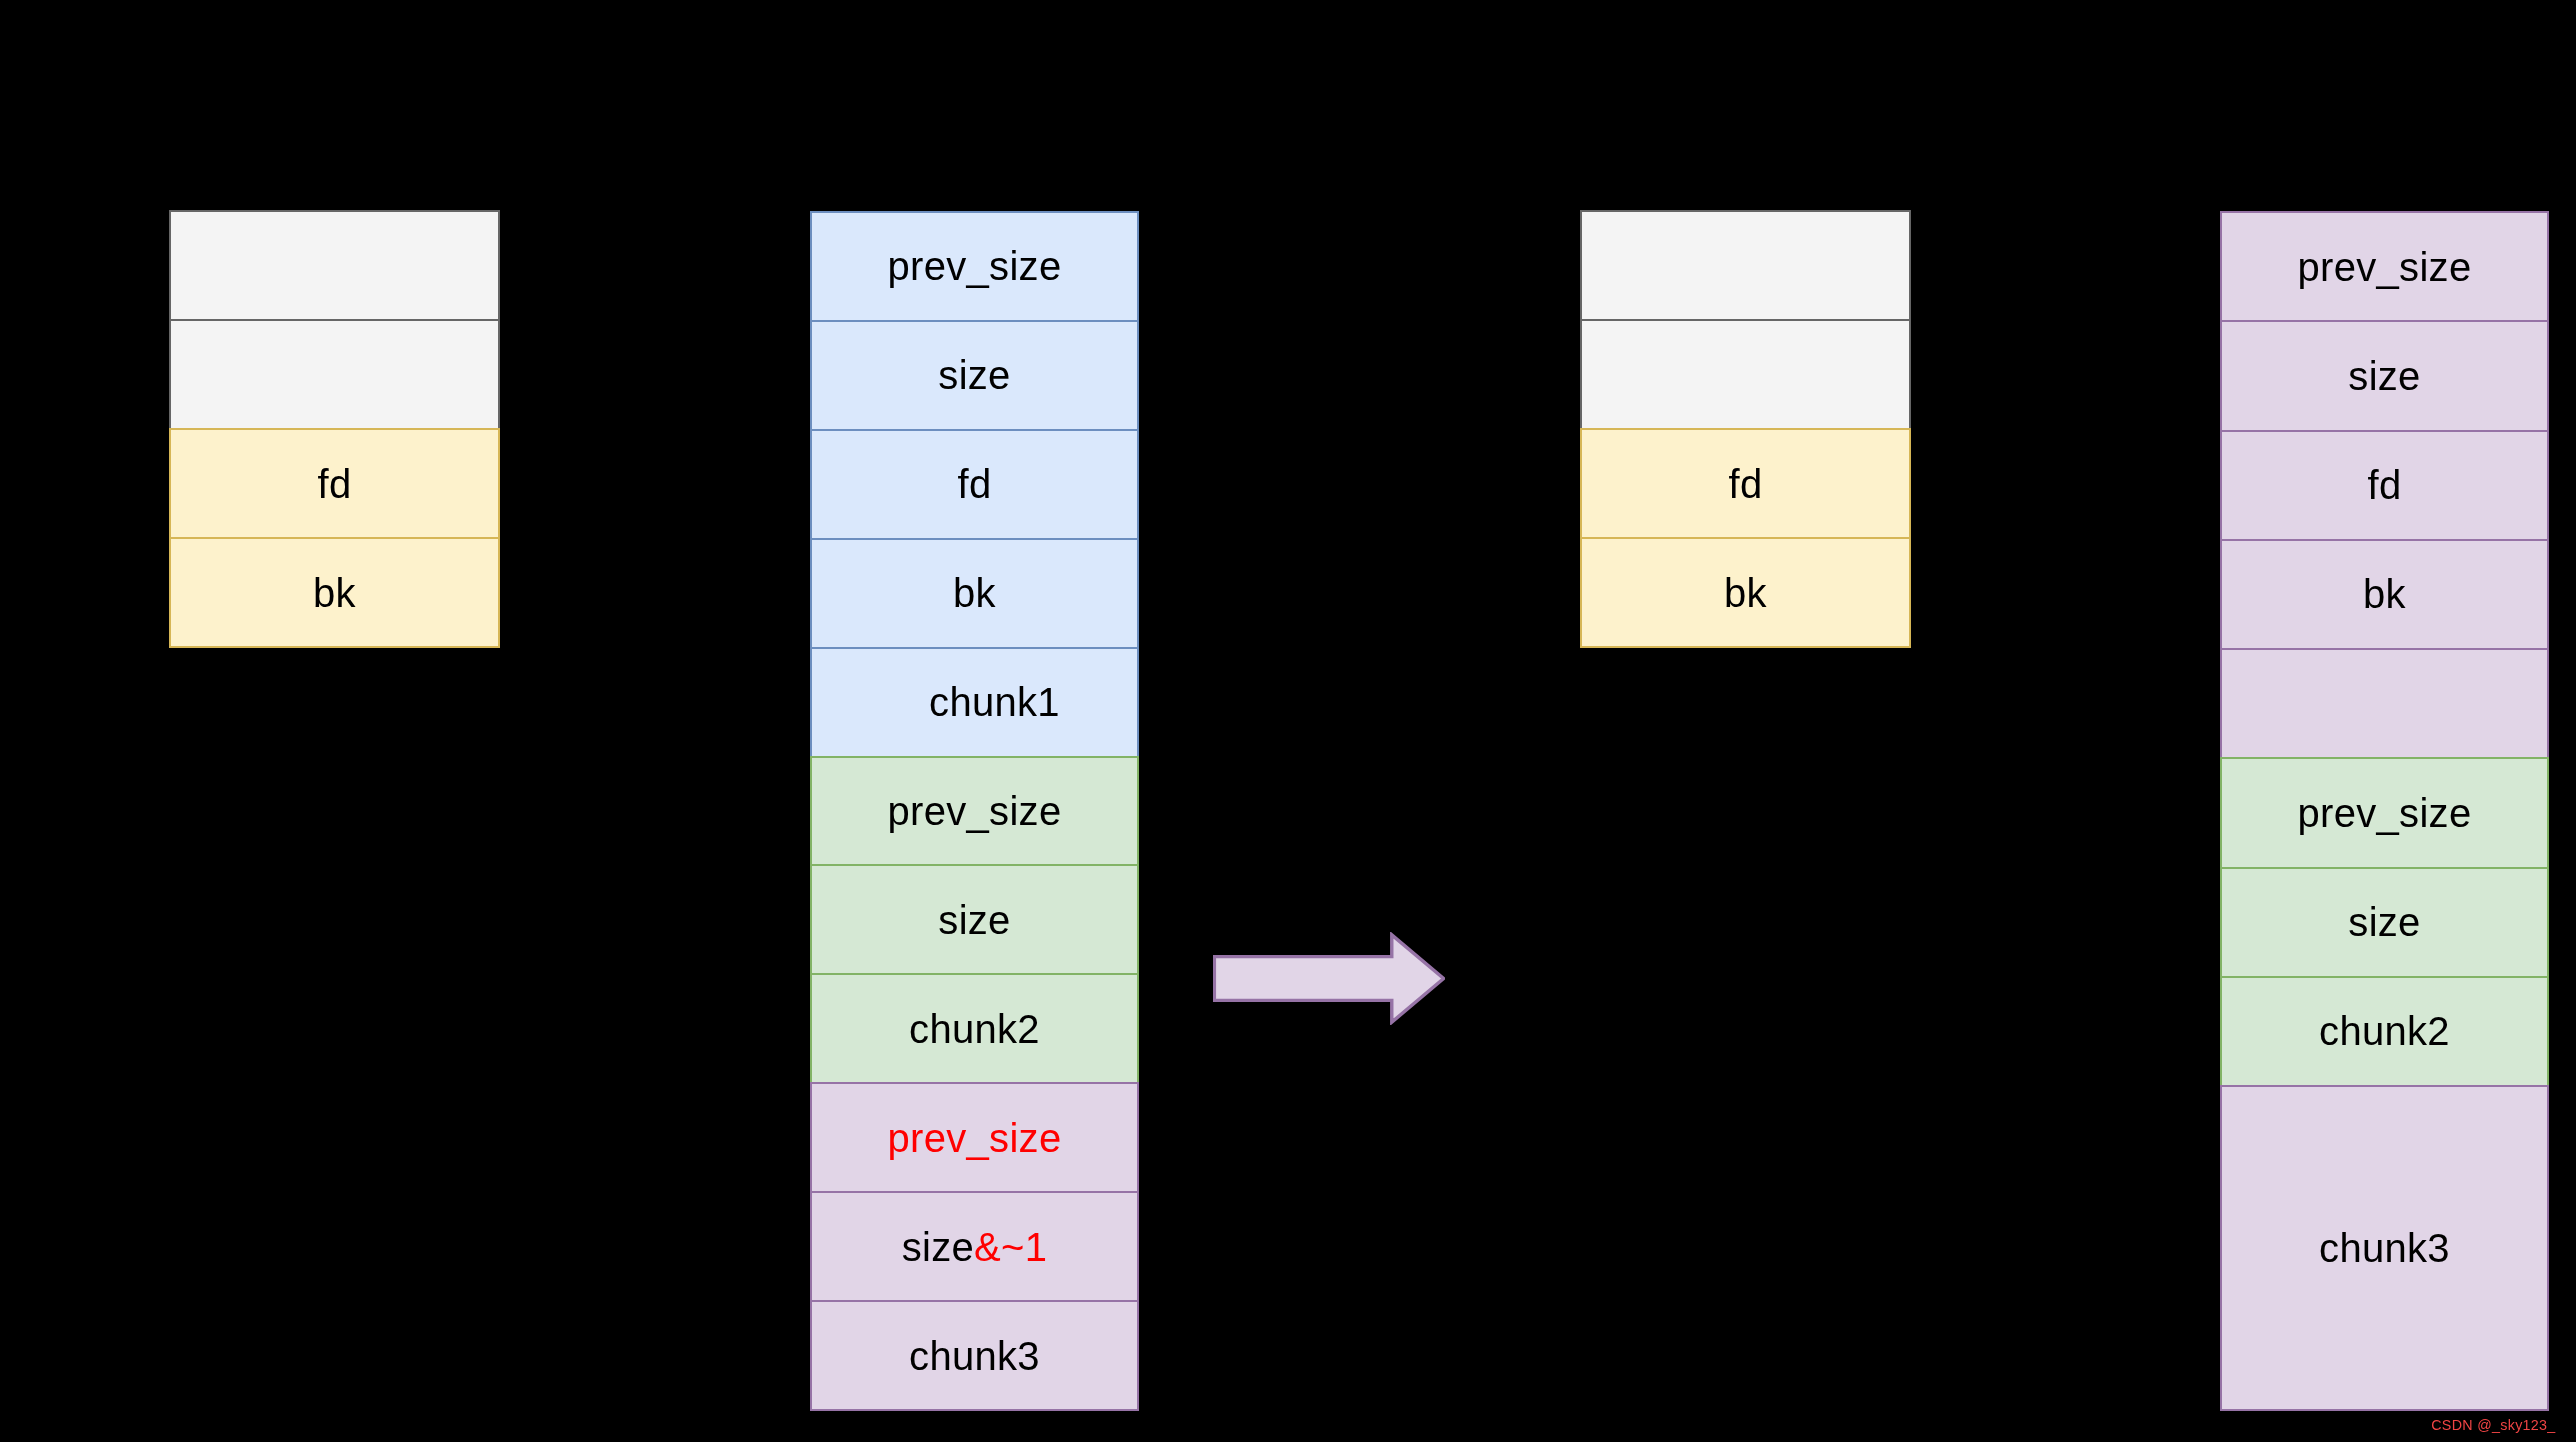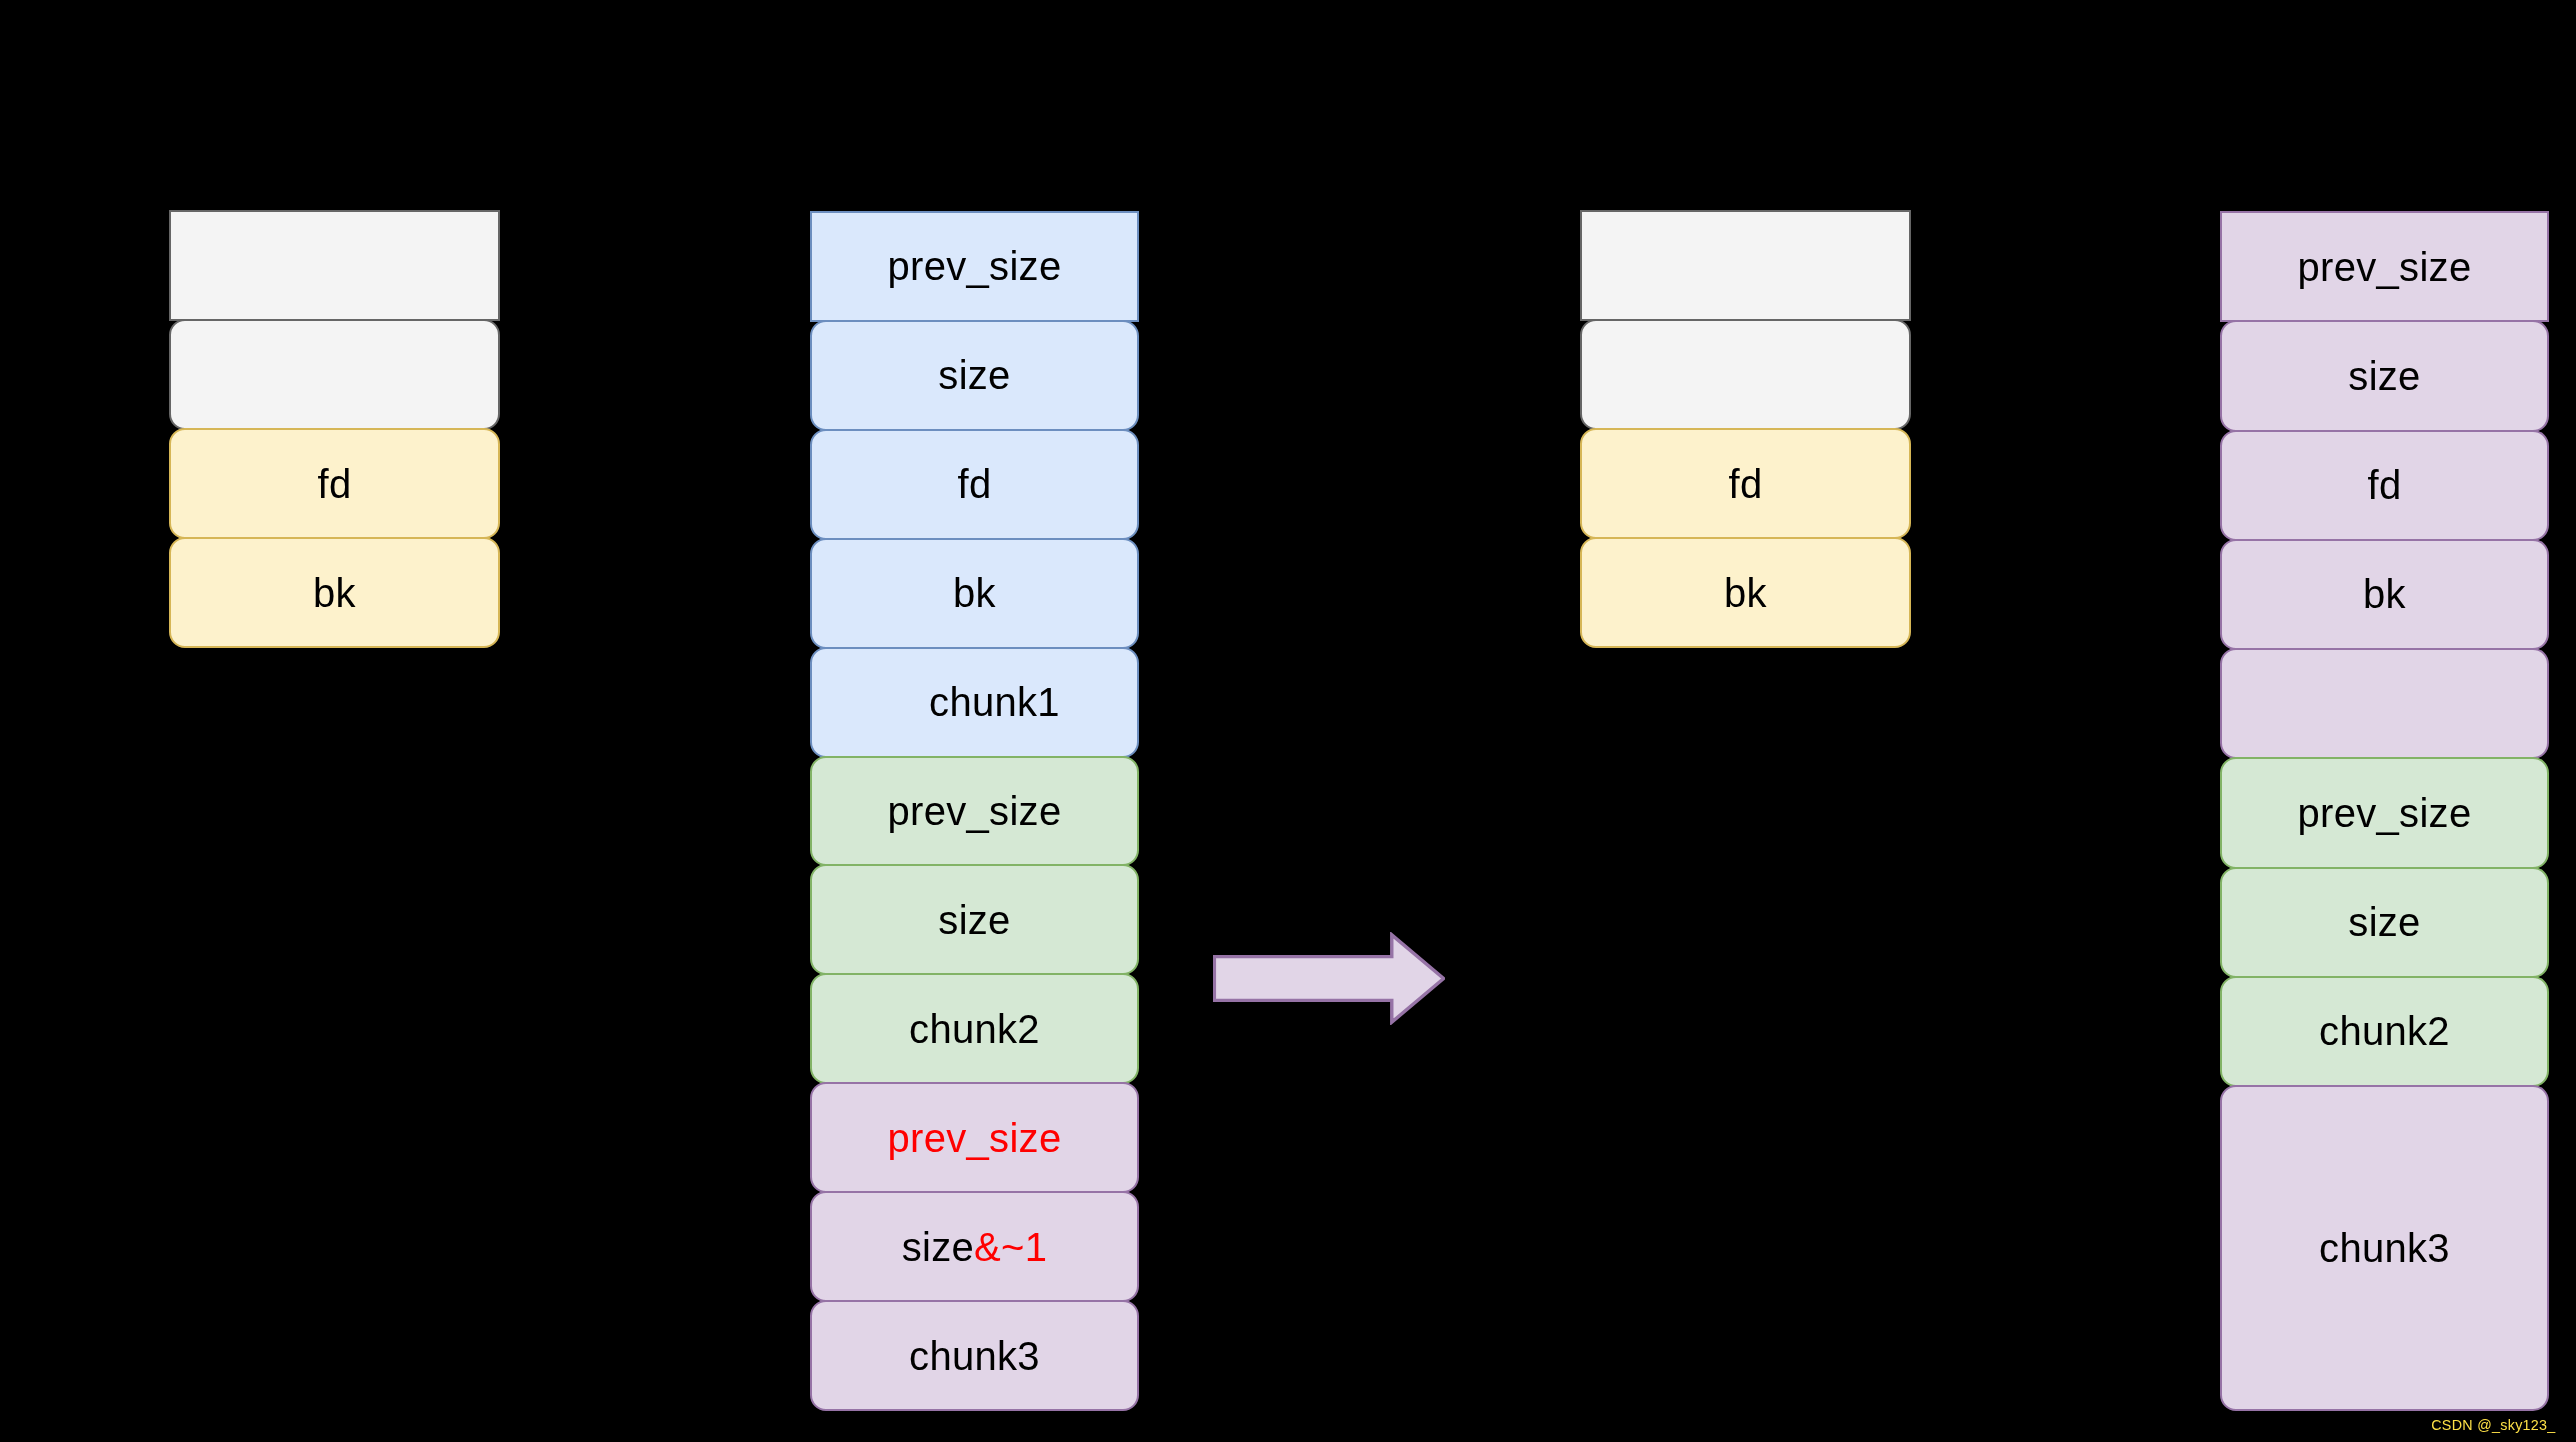--- a/index.html
+++ b/index.html
@@ -42,40 +42,40 @@
   
   .sty-yellow { background: #fdf2cc; border: 2px solid #d6b656; }
   
   .sty-blue   { background: #dae8fc; border: 2px solid #6c8ebf; }
   
   .sty-green  { background: #d5e8d4; border: 2px solid #82b366; }
   
   .sty-purple { background: #e1d5e7; border: 2px solid #9673a6; }
 
   
-  .cell + .cell { margin-top: -2px; border-radius: 16px; }
+  .cell + .cell { margin-top: -2px; }
 
   .txt-red { color: #ff0000; }
 
   
   #arrow-shape {
     position: absolute;
     left: 1213px;
     top: 932px;
     width: 232px;
     height: 93px;
   }
 
   
   #watermark {
     position: absolute;
     right: 20.4px;
     bottom: 9.5px;
     font-size: 14.3px;
-    color: #fde047;
+    color: #ef4444;
     letter-spacing: 0.3px;
     white-space: nowrap;
   }
 </style>
 </head>
 <body>
 
 <div id="canvas">
 
   <div class="column" id="col-1" style="left:169px; top:210px; width:331px; height:438px;">

